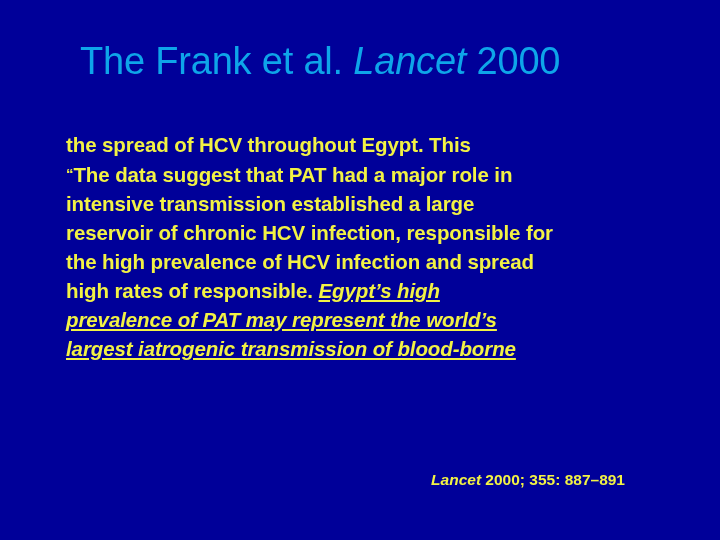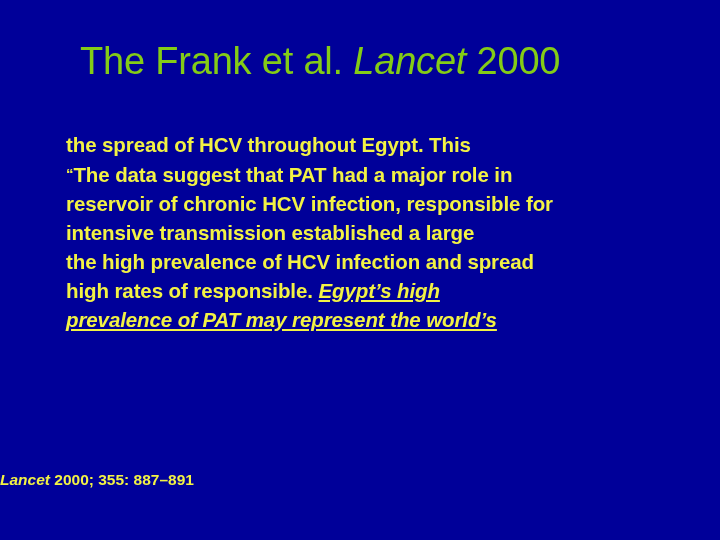--- a/index.html
+++ b/index.html
@@ -20,21 +20,21 @@
     height: 540px;
     background: #000099;
     box-sizing: border-box;
   }
   
   #slide-title {
     position: absolute;
     left: 80px;
     top: 38px;
     width: 600px;
-    color: #84cc16;
+    color: #0ea5e9;
     font-size: 38px;
     font-weight: 400;
     line-height: 46px;
     letter-spacing: -0.2px;
     white-space: nowrap;
   }
   #slide-title .em-italic {
     font-style: italic;
   }
   
@@ -61,20 +61,21 @@
   }
   .quote-line {
     white-space: nowrap;
   }
   
   #citation {
     position: absolute;
     left: 0;
     top: 470px;
     width: 625px;
+    text-align: right;
     color: #F2F244;
     font-size: 15.5px;
     font-weight: bold;
     line-height: 20px;
     white-space: nowrap;
   }
   #citation .em-italic {
     font-style: italic;
   }
 </style>
@@ -91,39 +92,42 @@
 
     <div class="quote-line">
       <span>the spread of HCV throughout Egypt.  This</span>
     </div>
 
     <div class="quote-line">
       <span class="open-quote">“</span><span>The data suggest that PAT had a major role in</span>
     </div>
 
     <div class="quote-line">
-      <span>reservoir of chronic HCV infection, responsible for</span>
+      <span>intensive transmission established a large</span>
     </div>
 
     <div class="quote-line">
-      <span>intensive transmission established a large</span>
+      <span>reservoir of chronic HCV infection, responsible for</span>
     </div>
 
     <div class="quote-line">
       <span>the high prevalence of HCV infection and spread</span>
     </div>
 
     <div class="quote-line">
       <span>high rates of responsible. </span><span class="emphasis">Egypt’s high</span>
     </div>
 
     <div class="quote-line">
       <span class="emphasis">prevalence of PAT may represent the world’s</span>
     </div>
 
+    <div class="quote-line">
+      <span class="emphasis">largest iatrogenic transmission of blood-borne</span>
+    </div>
 
 
   </div>
 
   <div id="citation">
     <span class="em-italic">Lancet</span><span> 2000; 355: 887–891</span>
   </div>
 
 </div>
 

